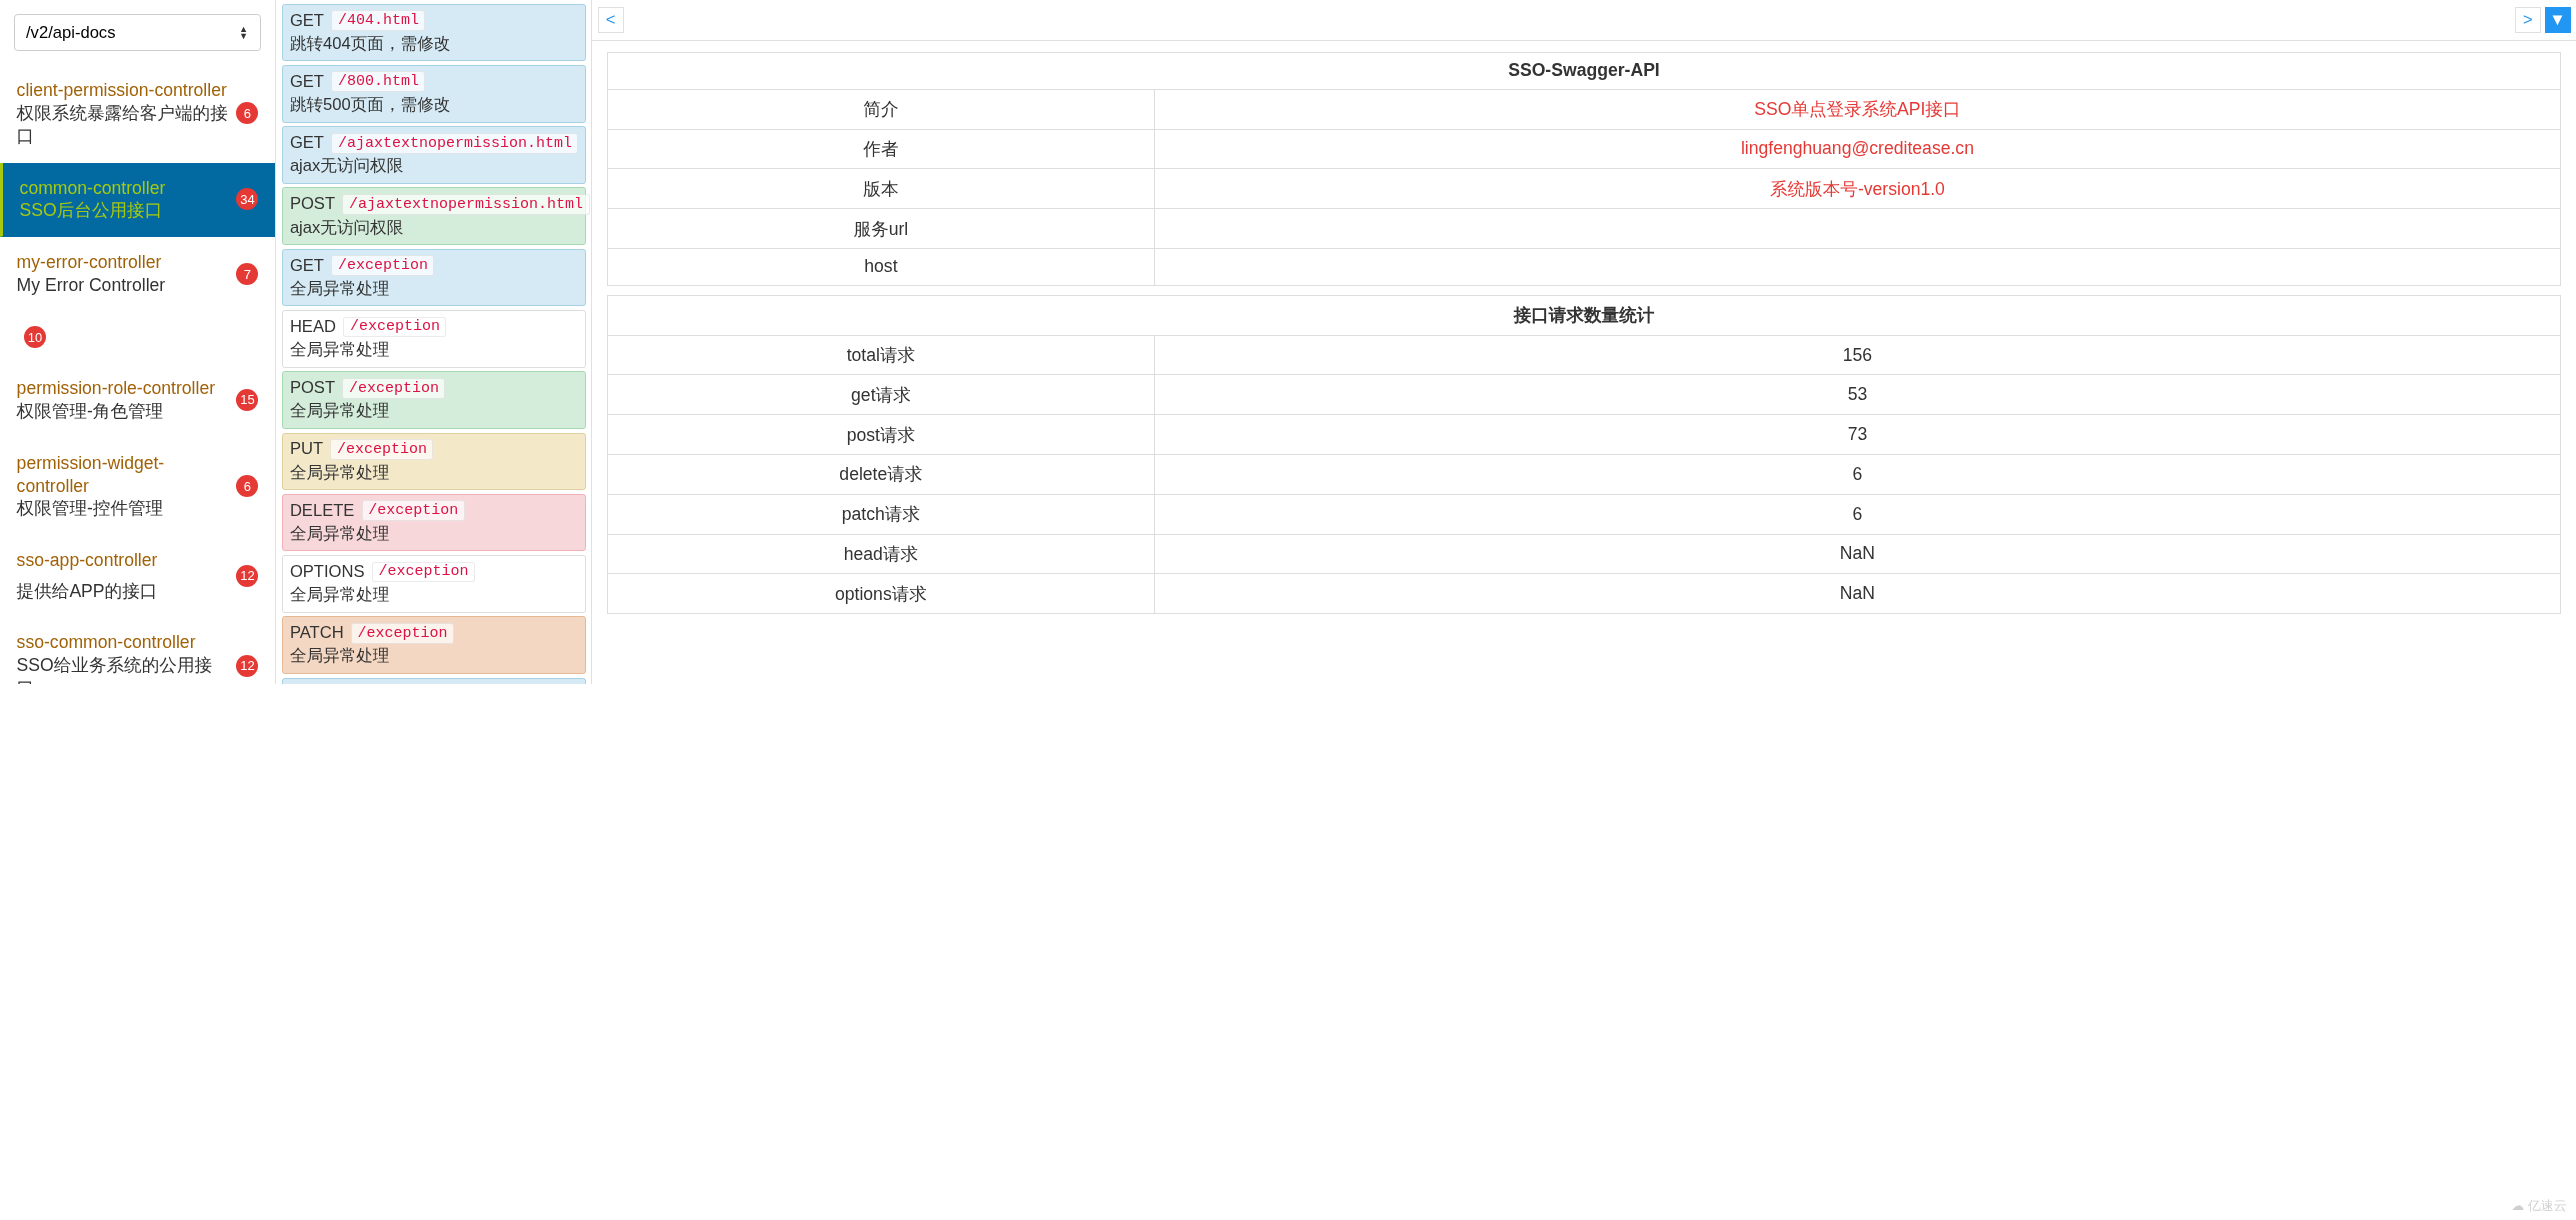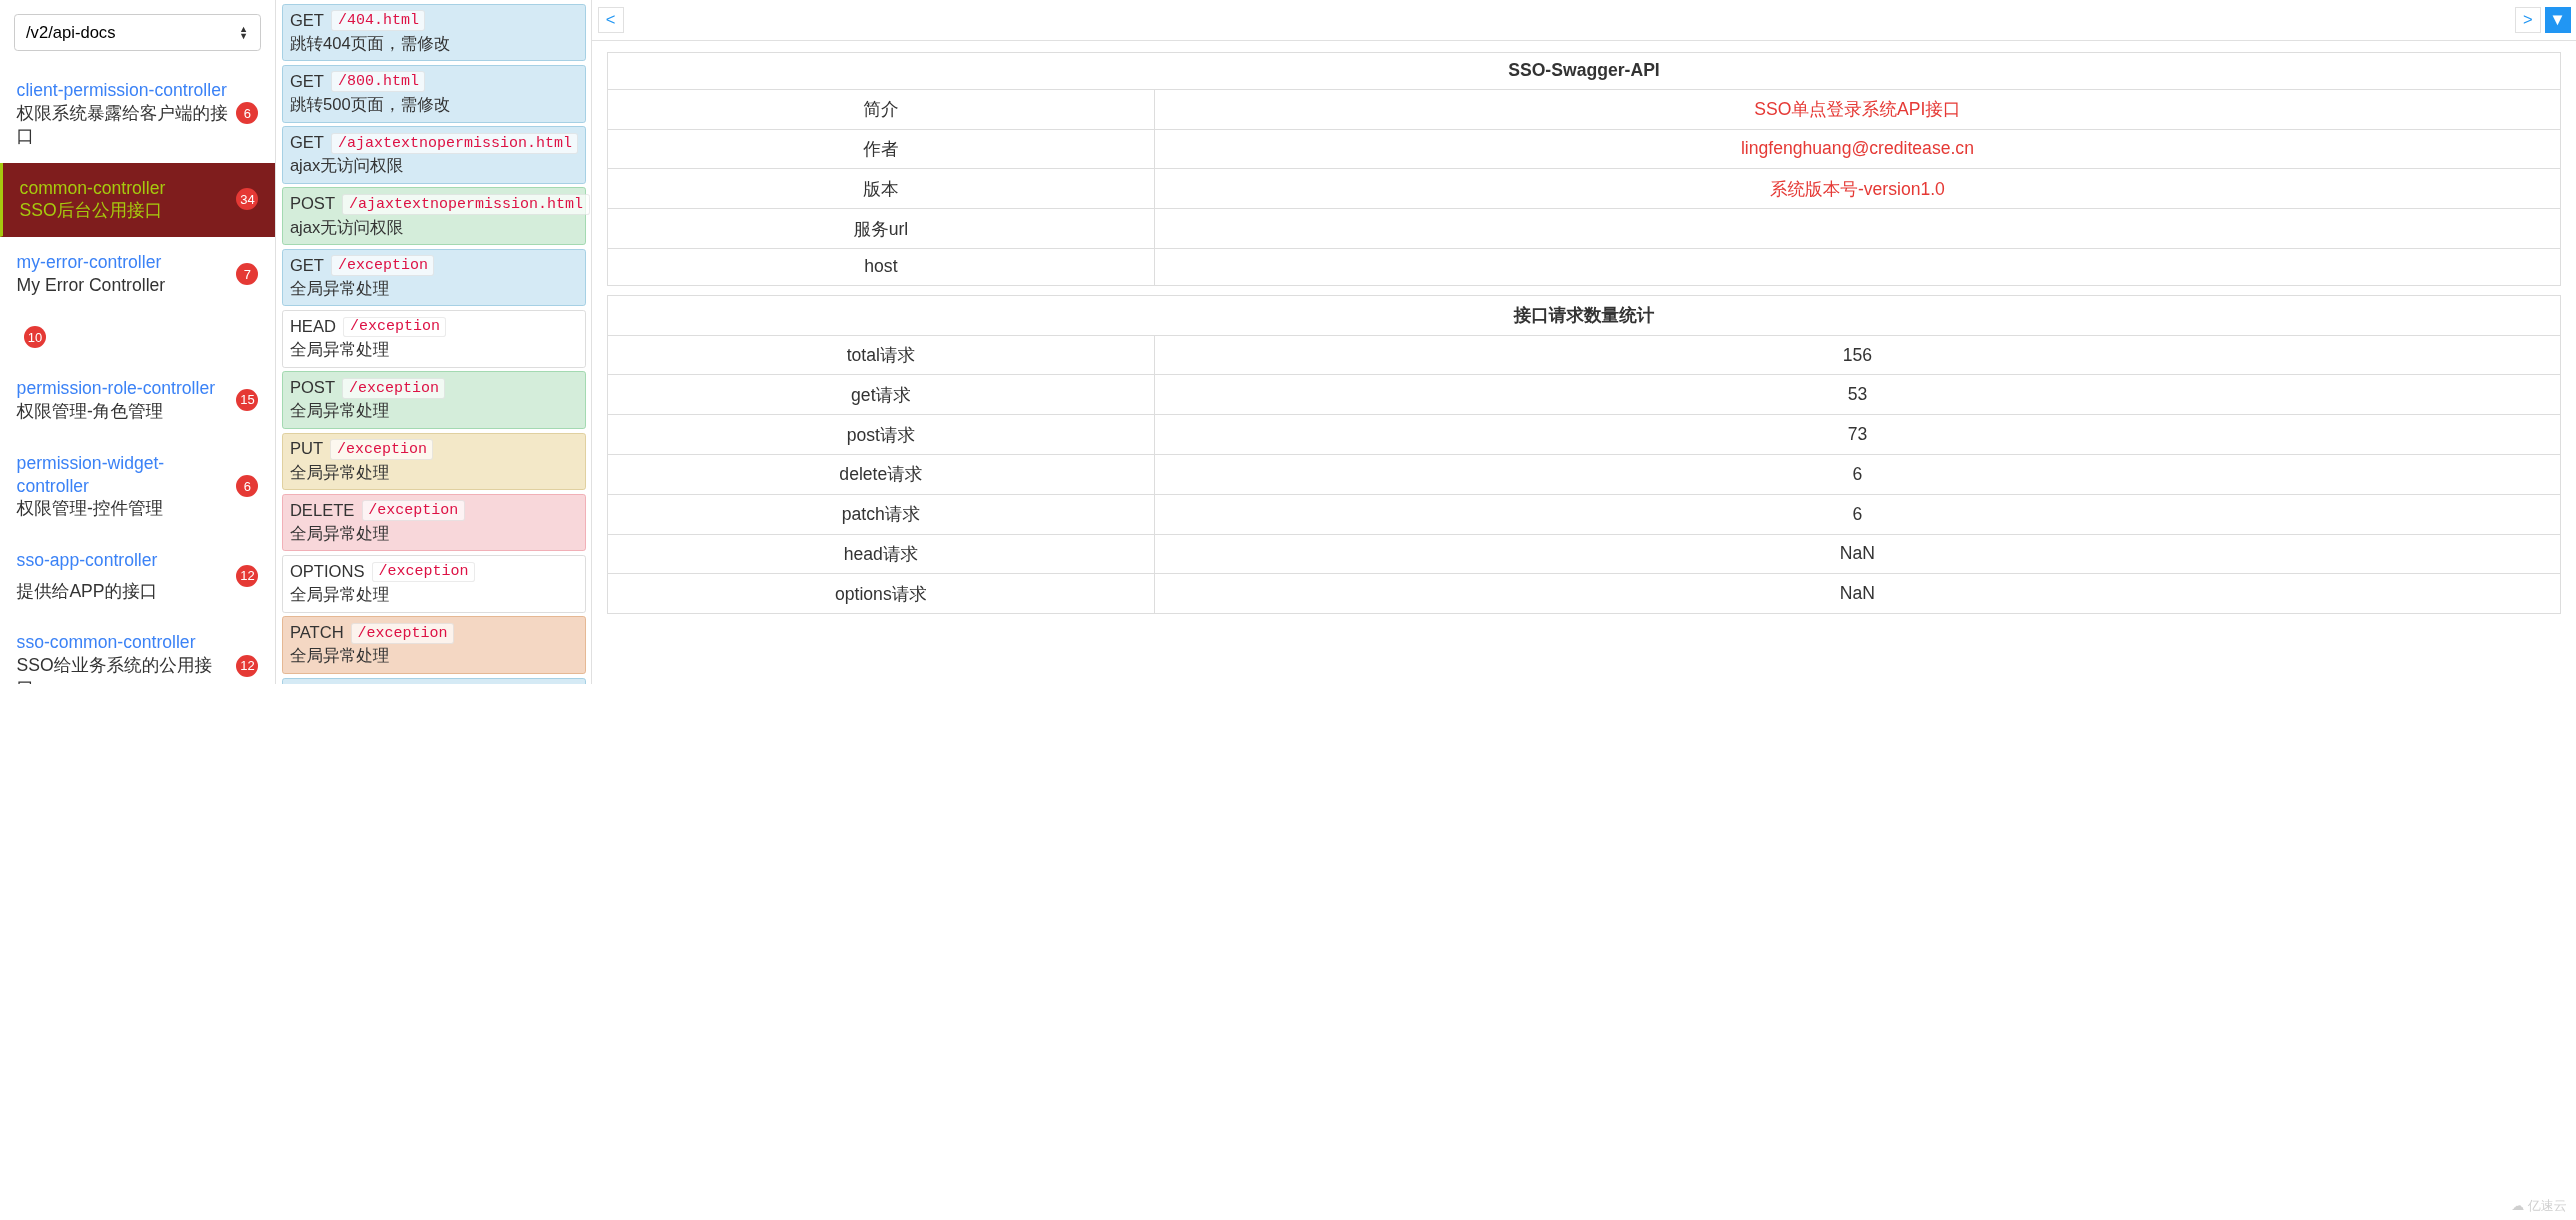--- a/index.html
+++ b/index.html
@@ -52,28 +52,28 @@
     .controller-item {
       padding: 14px 16.6px;
       border-bottom: 0.9px solid transparent;
       display: flex;
       align-items: center;
       justify-content: space-between;
       cursor: pointer;
       position: relative;
     }
     .controller-item.active {
-      background: #7f1d1d;
+      background: #0369a1;
       border-left: 3.7px solid #a6c90f;
       gap: 32px;
     }
     .controller-text { flex: 1; }
     .controller-name {
       font-size: 17.6px;
-      color: #3b82f6;
+      color: #a16207;
       line-height: 1.3;
     }
     .controller-item.active .controller-name {
       color: #a6c90f;
     }
     .controller-desc {
       font-size: 17.6px;
       color: #333;
       line-height: 1.3;
     }

